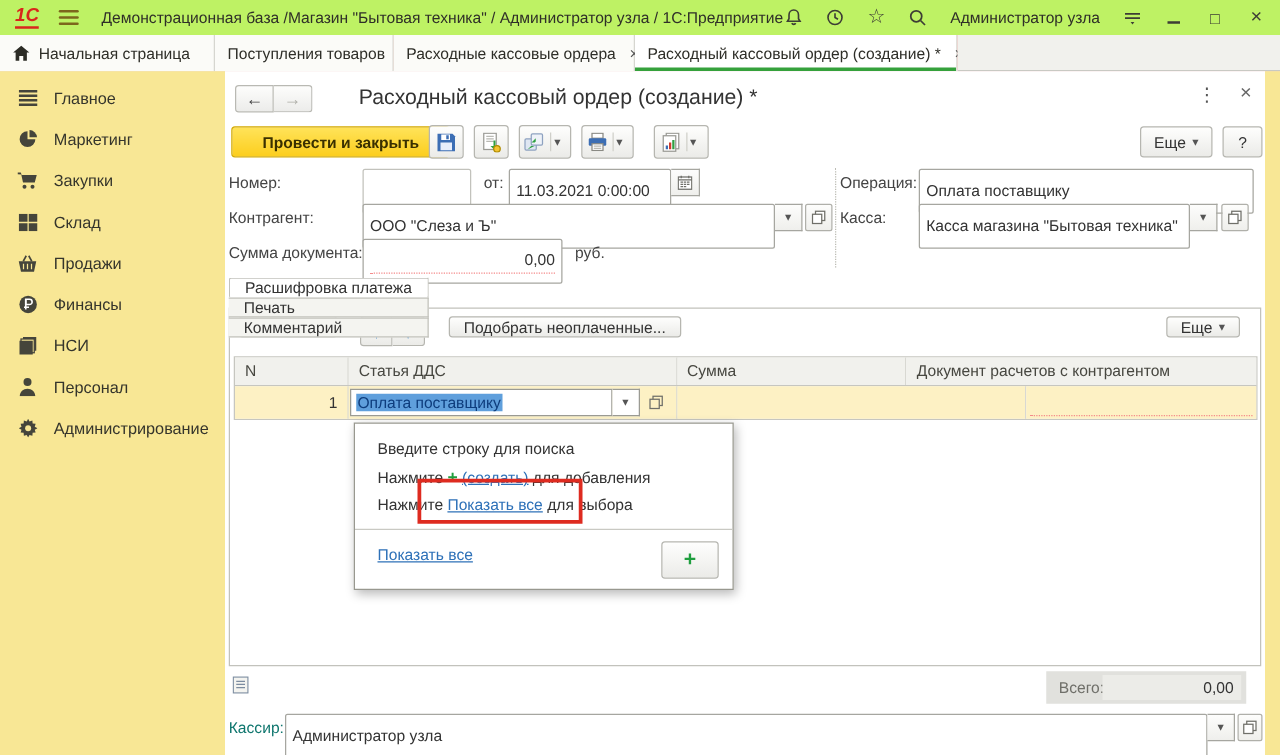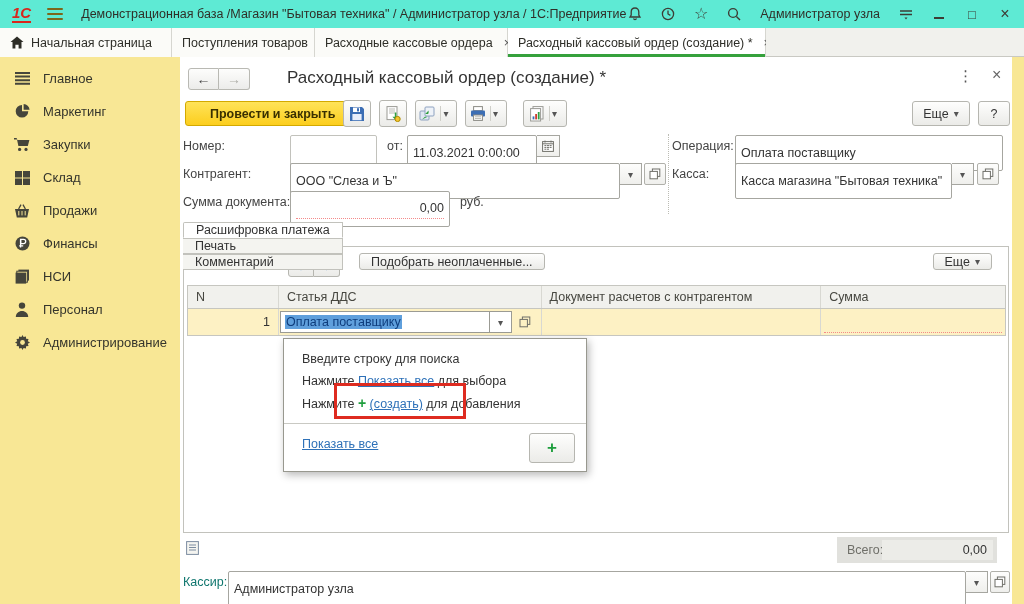--- a/index.html
+++ b/index.html
@@ -1,21 +1,21 @@
 <!DOCTYPE html>
 <html><head>
 <meta charset="utf-8">
 <style>
   * { margin:0; padding:0; box-sizing:border-box; }
   html,body { width:1024px; height:604px; }
   body { font-family:"Liberation Sans", sans-serif; color:#333; background:#fff; overflow:hidden; }
   .app { position:relative; width:1024px; height:604px; background:#fff; }
 
   
-  .topbar { position:absolute; left:0; top:0; width:1024px; height:28px; background:#5eead4; display:flex; align-items:center; }
+  .topbar { position:absolute; left:0; top:0; width:1024px; height:28px; background:#bef264; display:flex; align-items:center; }
   .logo { font-weight:bold; font-size:15px; color:#d9261c; margin-left:12px; letter-spacing:0; border-bottom:2px solid #d9261c; line-height:15px; padding-bottom:1px; font-style:italic; }
   .burger { width:16px; height:12px; margin-left:16px; display:flex; flex-direction:column; justify-content:space-between; }
   .burger i { display:block; height:2px; background:#7c671c; border-radius:1px; }
   .win-title { font-size:12.5px; color:#2f2f28; margin-left:18px; white-space:nowrap; }
   .top-right { position:absolute; right:10px; top:0; height:28px; display:flex; align-items:center; gap:15px; }
   .tb-ico { width:18px; height:18px; display:flex; align-items:center; justify-content:center; }
   .tb-user { font-size:12.5px; color:#2f2f28; margin:0 2px; white-space:nowrap; }
   .glyph { font-size:14px; color:#3d3d35; line-height:1; }
   .min-line { width:10px; height:2px; background:#3d3d35; margin-top:8px; }
 
@@ -398,22 +398,22 @@
       <div class="btn gbtn" style="left:175px;">Подобрать неоплаченные...</div>
       <div class="btn gbtn" style="right:16px; gap:5px;">
         <span>Еще</span>
         <span class="caret">▾</span>
       </div>
 
       <div class="grid">
         <div class="grow ghead">
           <div class="gcell c-n">N</div>
           <div class="gcell c-dds">Статья ДДС</div>
+          <div class="gcell c-sum">Сумма</div>
           <div class="gcell c-doc">Документ расчетов с контрагентом</div>
-          <div class="gcell c-sum">Сумма</div>
         </div>
         <div class="grow gbody">
           <div class="gcell c-n cell-num">1</div>
           <div class="gcell c-dds cell-edit">
             <div class="cell-input">
               <span class="sel-text">Оплата поставщику</span>
             </div>
             <div class="cell-combo">▾</div>
             <div class="cell-open">
               <svg width="12" height="12" viewBox="0 0 12 12">
@@ -426,22 +426,22 @@
           <div class="gcell c-sum">
             <div class="cell-amount"></div>
           </div>
         </div>
       </div>
     </div>
 
     <div class="popup">
       <div class="hints">
         <div>Введите строку для поиска</div>
+        <div><span>Нажмите </span><span class="plus-green">+</span> <span class="link">(создать)</span><span> для добавления</span></div>
         <div><span>Нажмите </span><span class="link">Показать все</span><span> для выбора</span></div>
-        <div><span>Нажмите </span><span class="plus-green">+</span> <span class="link">(создать)</span><span> для добавления</span></div>
       </div>
       <div class="red-rect"></div>
       <div class="pop-div"></div>
       <a class="link pop-showall">Показать все</a>
       <div class="btn pop-plus-btn">
         <span>+</span>
       </div>
     </div>
 
     <span class="foot-ico">

